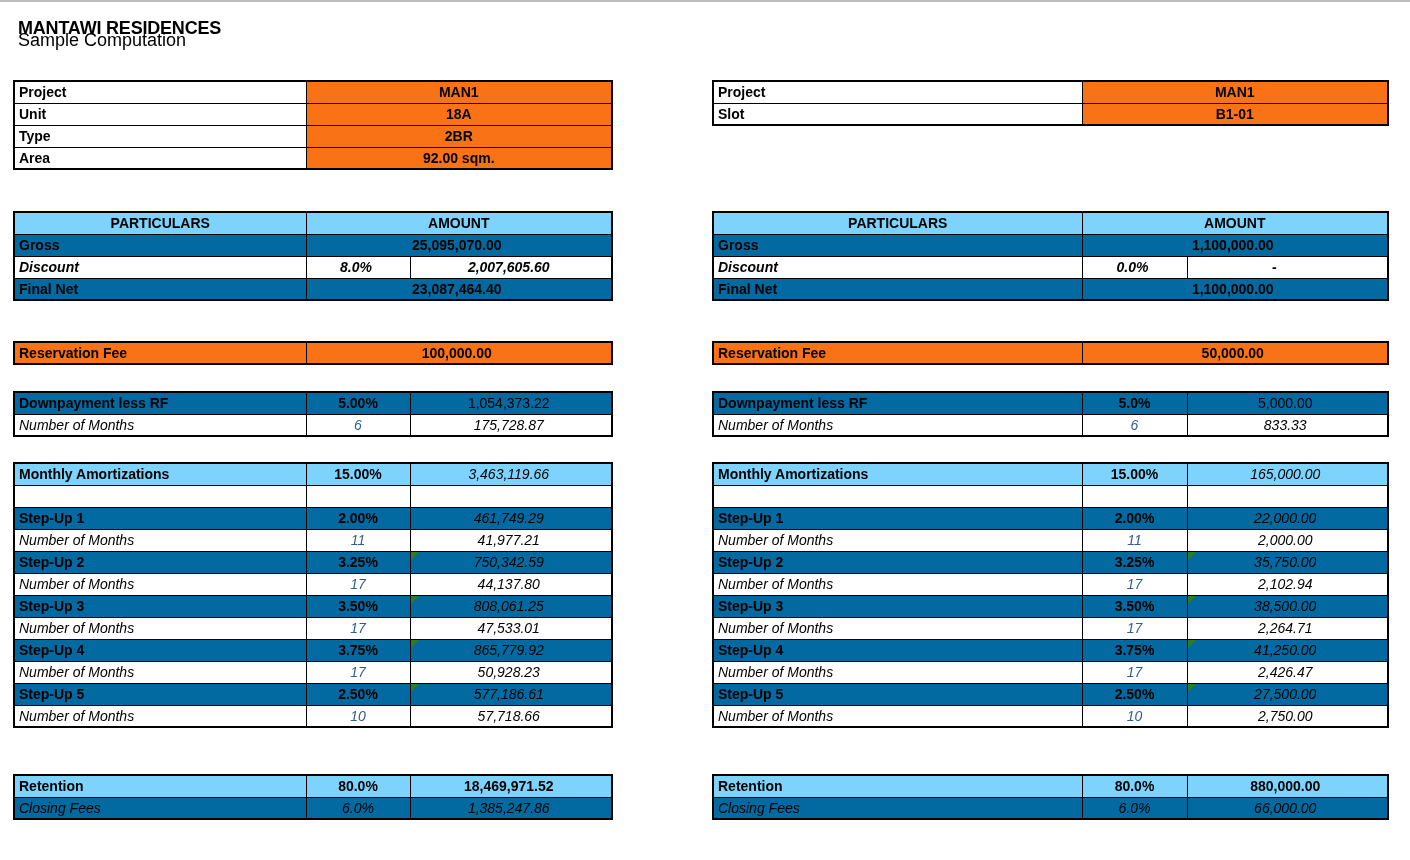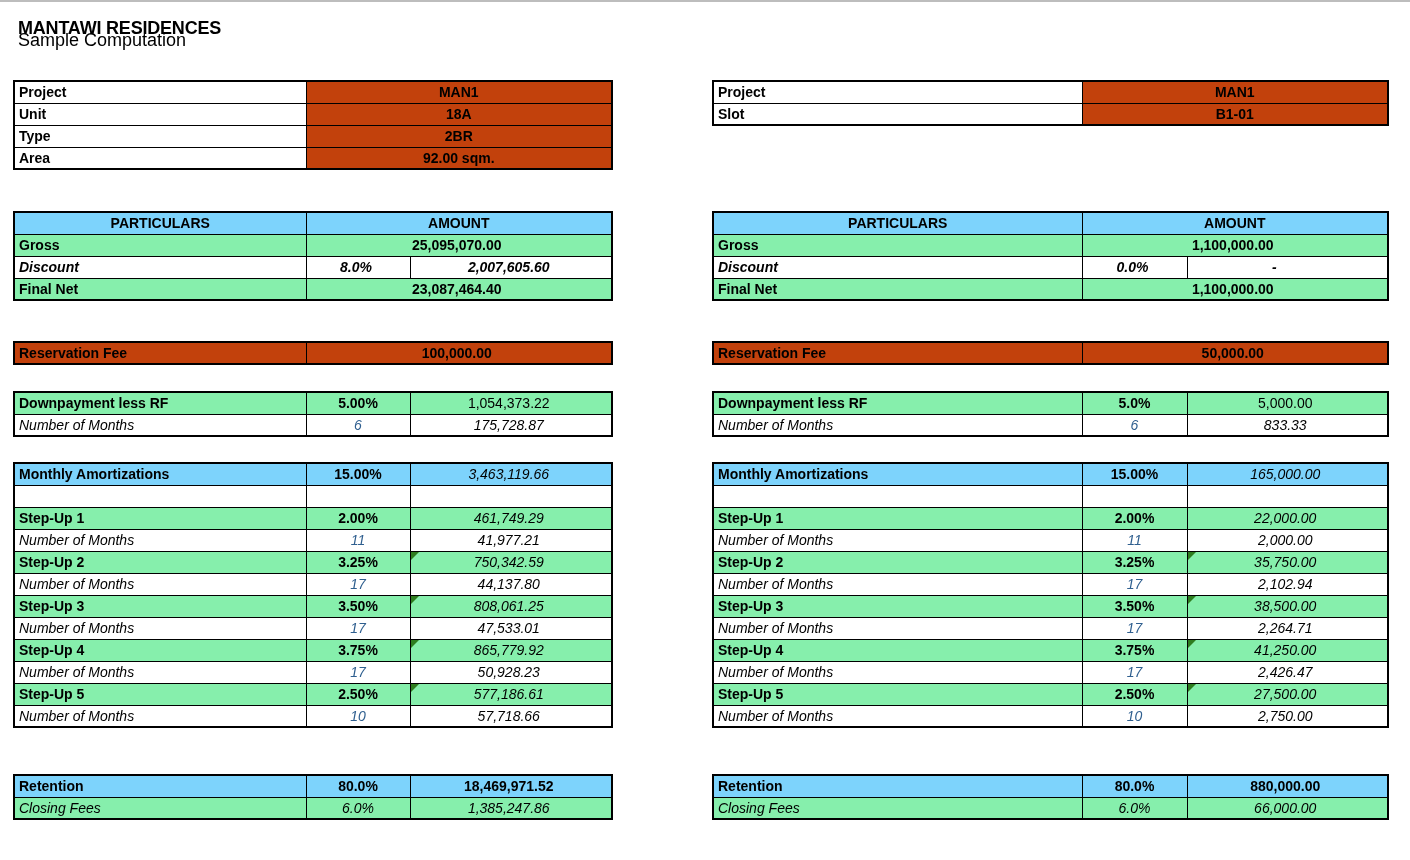--- a/index.html
+++ b/index.html
@@ -22,22 +22,22 @@
   table.sheet { border: 2px solid #000; }
   .L { left: 13px; }
   .R { left: 712px; }
   .w1 { width: 292px; }
   .w2 { width: 104px; }
   .w3 { width: 202px; }
   .rw1 { width: 369px; }
   .rw2 { width: 105px; }
   .rw3 { width: 201px; }
 
-  .y { background: #c2410c; }
-  .b { background: #86efac; }
+  .y { background: #f97316; }
+  .b { background: #0369a1; }
   .g { background: #7dd3fc; }
   .wt { background: #ffffff; }
   .bold { font-weight: bold; }
   .ital { font-style: italic; }
   .c { text-align: center; }
   .r { text-align: center; padding-right: 8px !important; }
   .blue { color: #2f5f8f; }
   .hdr td { height: 25px; }
   .rowtall td { height: 25px; }
   .flag { position: relative; }

